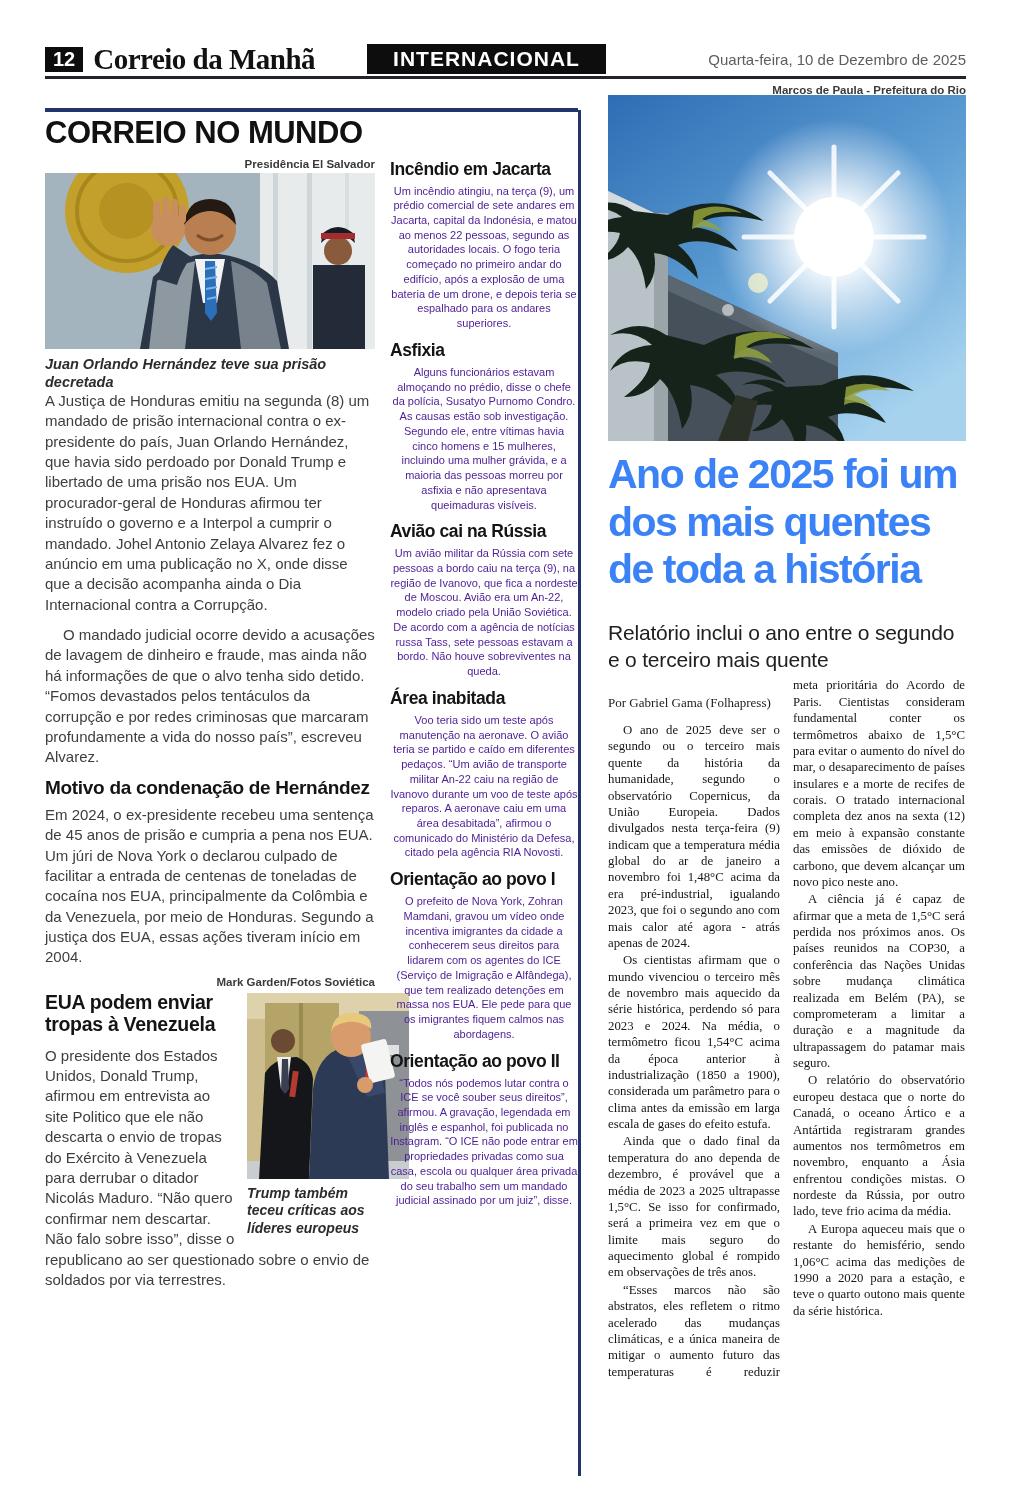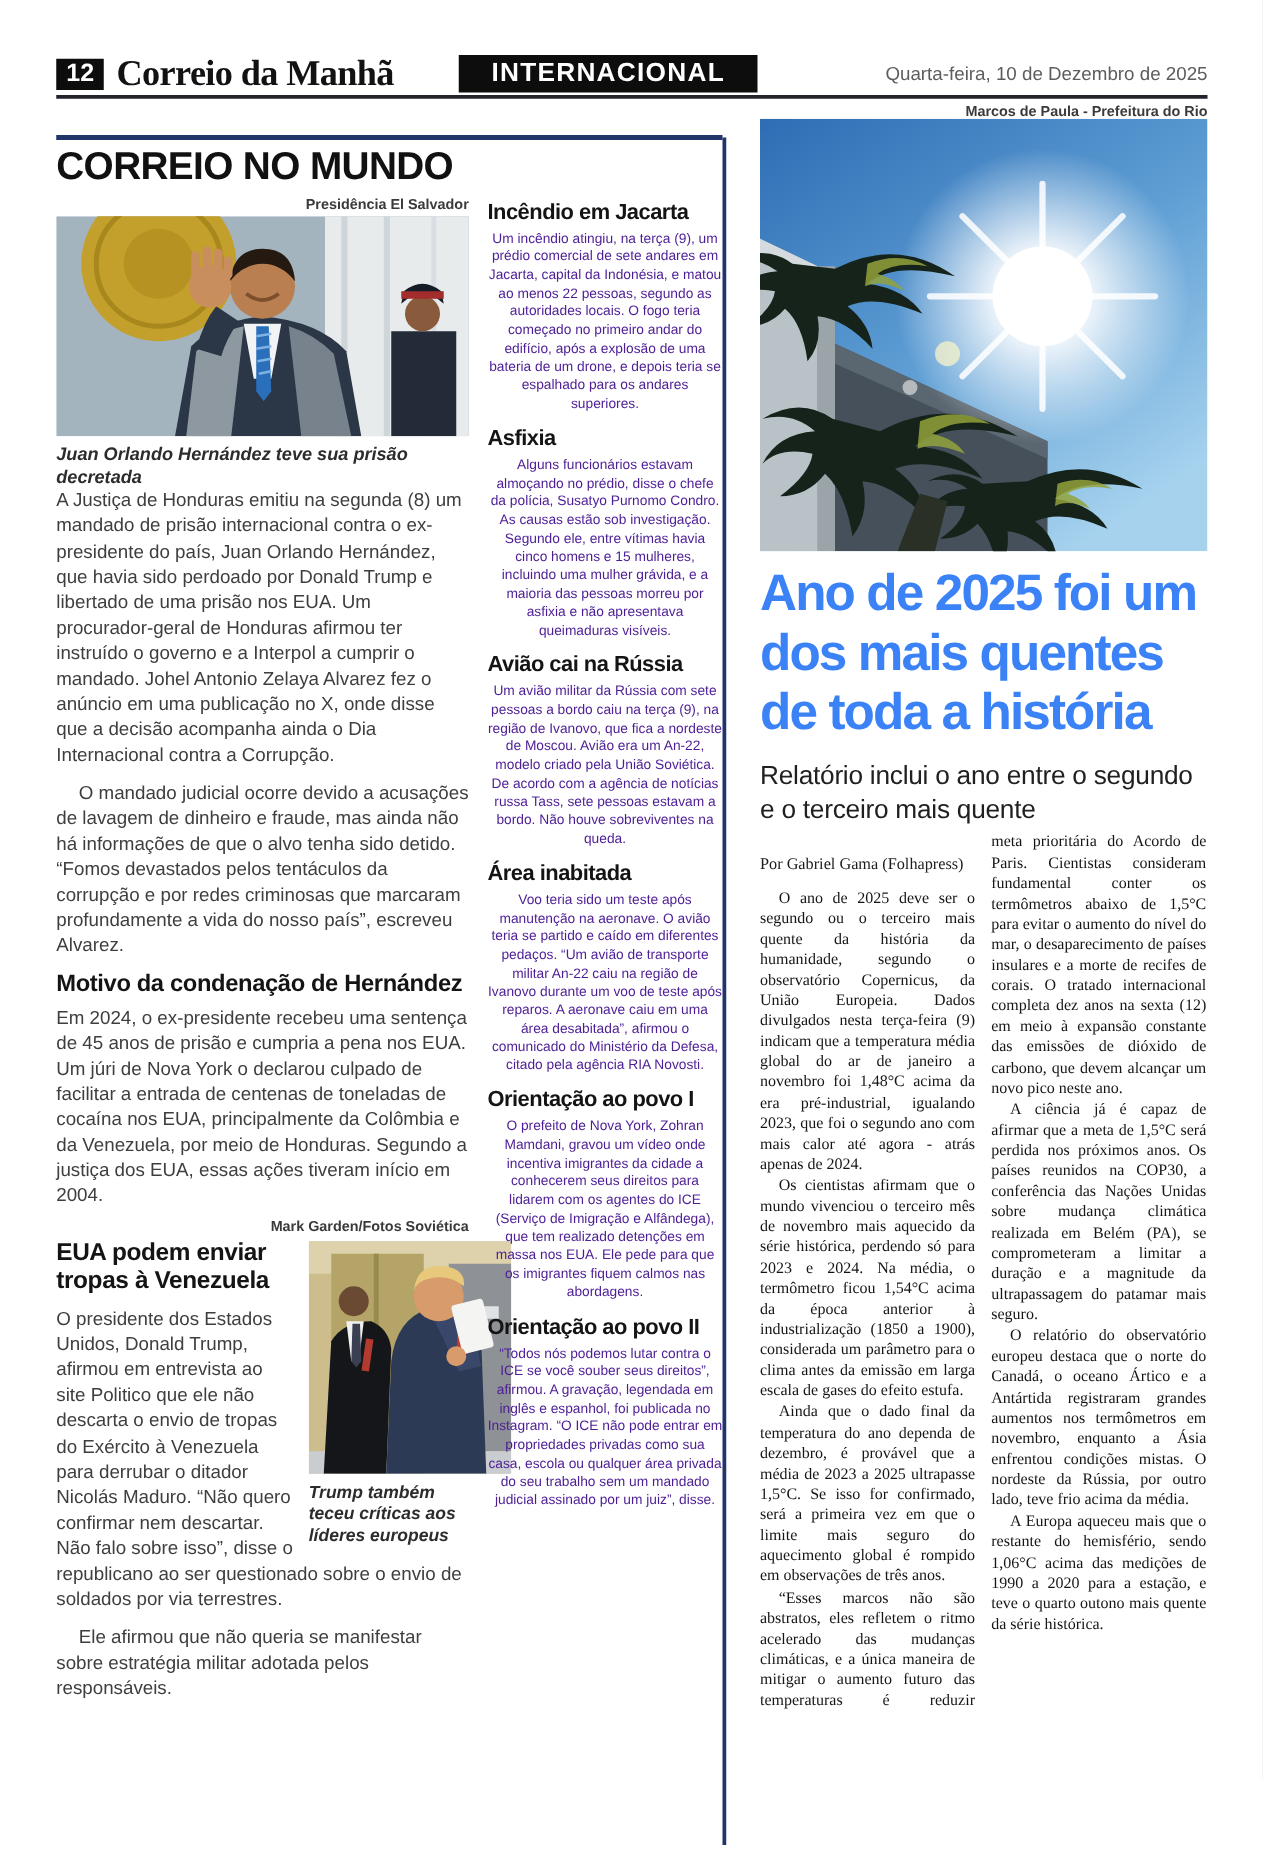--- a/index.html
+++ b/index.html
@@ -43,21 +43,21 @@
   .trump-fig { float:right; width:128px; margin:2px 0 4px 10px; }
   .trump-fig .caption { font-size:14px; }
 
   
   .mid-sec h3 { font-size:17.5px; font-weight:800; color:#141414; letter-spacing:-0.4px; margin:9px 0 4px; white-space:nowrap; }
   .mid-sec p { font-size:11px; line-height:1.34; color:#4c1d95; margin-bottom:8px;text-align:center; }
 
   
   .right-block .caption { font-size:14px; margin-top:7px; }
   h1.mega { font-size:41px; line-height:1.16; font-weight:800; color:#3b82f6; letter-spacing:-1.5px; margin-top:10px; }
-  .deck { font-size:21px; line-height:1.28; color:#202020; margin-top:14px; letter-spacing:-0.2px; }
+  .deck { font-size:21px; line-height:1.28; color:#202020; margin-top:26px; letter-spacing:-0.2px; }
   .byline { font-size:13px; color:#1c1c1c; margin:18px 0 10px; }
   .serif-cols { display:flex; gap:13px; height:706px; overflow:hidden; margin-top:4px; }
   .serif-cols .scol { width:172px; font-family:"Liberation Serif", serif; font-size:12.8px; line-height:1.28; color:#151515; text-align:justify; }
   .scol p { text-indent:15px; margin-bottom:1px; }
   .scol p.noind { text-indent:0; }
 </style>
 </head>
 <body>
 
 <div class="page">
@@ -151,21 +151,20 @@
               <path d="M120 56 l8 34 -10 2 z" fill="#c0392b"></path>
               <rect x="118" y="48" width="26" height="40" rx="3" fill="#f4f4f2" transform="rotate(-14 131 68)"></rect>
               <circle cx="118" cy="92" r="8" fill="#d79b6c"></circle>
             </svg>
           </figure>
           <figcaption class="caption">Trump também teceu críticas aos líderes europeus</figcaption>
         </div>
 
         <h3 class="sub sub-v">EUA podem enviar tropas à Venezuela</h3>
         <p>O presidente dos Estados Unidos, Donald Trump, afirmou em entrevista ao site Politico que ele não descarta o envio de tropas do Exército à Venezuela para derrubar o ditador Nicolás Maduro. “Não quero confirmar nem descartar. Não falo sobre isso”, disse o republicano ao ser questionado sobre o envio de soldados por via terrestres.</p>
-        <p class="ind">Ele afirmou que não queria se manifestar sobre estratégia militar adotada pelos responsáveis.</p>
 
       </div>
 
       <div class="col-mid">
         <section class="mid-sec">
           <h3>Incêndio em Jacarta</h3>
           <p>Um incêndio atingiu, na terça (9), um prédio comercial de sete andares em Jacarta, capital da Indonésia, e matou ao menos 22 pessoas, segundo as autoridades locais. O fogo teria começado no primeiro andar do edifício, após a explosão de uma bateria de um drone, e depois teria se espalhado para os andares superiores.</p>
         </section>
         <section class="mid-sec">
           <h3>Asfixia</h3>

